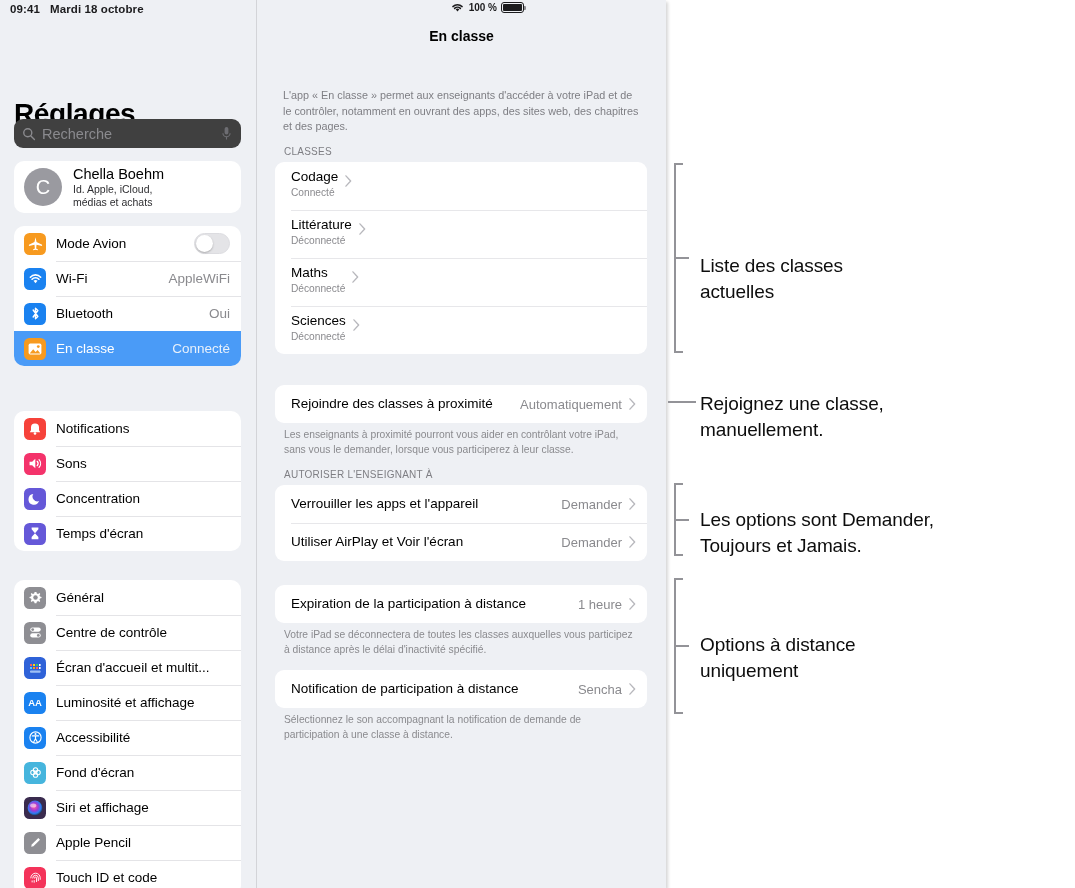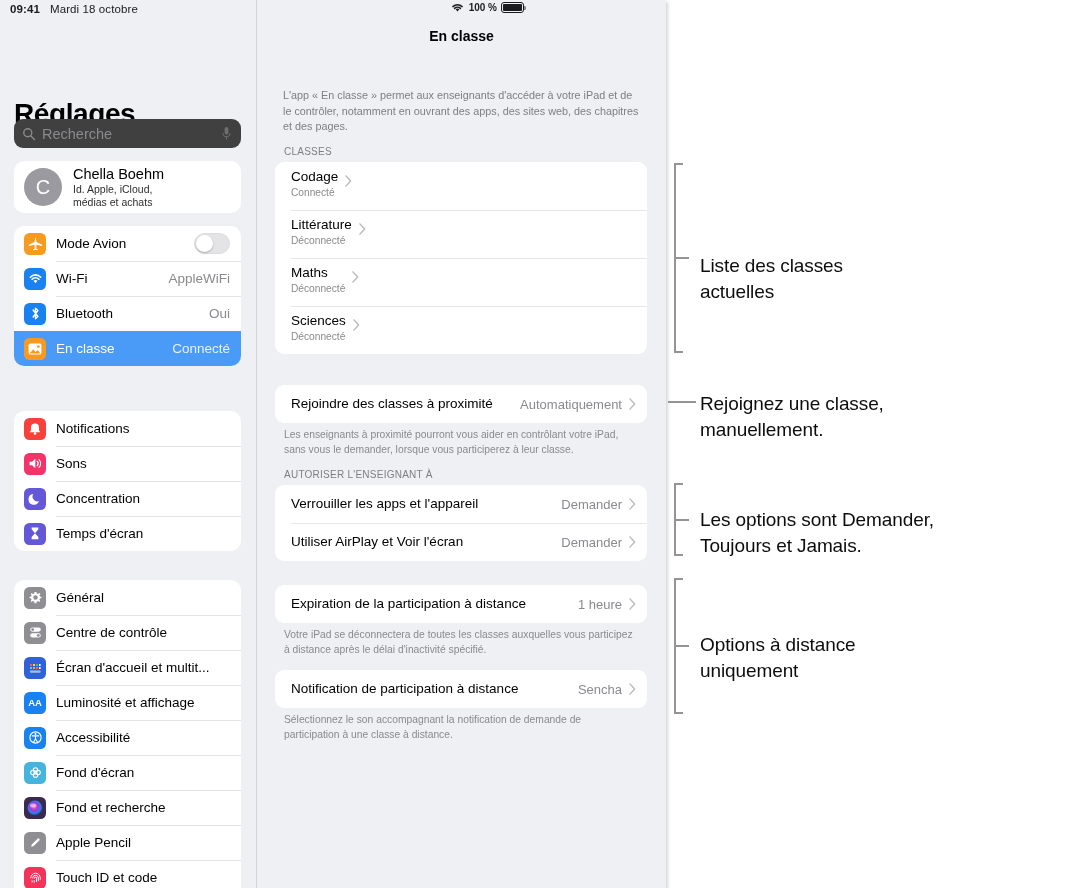--- a/index.html
+++ b/index.html
@@ -22,21 +22,21 @@
     position: absolute; left: 256px; top: 0; width: 1px; height: 888px;
     background: #d3d4d8;
   }
 
   
   .statusbar {
     position: absolute; left: 0; top: 0; width: 532px; height: 20px;
     font-size: 11.5px; color: #1b1b1d;
   }
   .sb-time { position: absolute; left: 10px; top: 3px; font-weight: bold; letter-spacing: .1px; }
-  .sb-date { position: absolute; left: 50px; top: 3px; font-weight: normal; letter-spacing: .1px;}
+  .sb-date { position: absolute; left: 50px; top: 3px; font-weight: bold; letter-spacing: .1px;}
   .sb-right { position: absolute; right: 8px; top: 2px; display: flex; align-items: center; gap: 4px; }
   .sb-pct { font-size: 10px; font-weight: bold; }
   .batt {
     position: relative; width: 23px; height: 11px;
     border: 1.2px solid #1b1b1d; border-radius: 3px; padding: 1.3px;
   }
   .batt::after {
     content:""; position: absolute; right: -3.4px; top: 3px;
     width: 2px; height: 4px; background: #8c8c90; border-radius: 0 1px 1px 0;
   }
@@ -359,21 +359,21 @@
                   <stop offset="0%" stop-color="#ff5fa2"></stop>
                   <stop offset="42%" stop-color="#a33bd6"></stop>
                   <stop offset="72%" stop-color="#2e7cf6"></stop>
                   <stop offset="100%" stop-color="#16303f"></stop>
                 </radialGradient>
               </defs>
               <circle cx="11" cy="11" r="7.4" fill="url(#siriG)"></circle>
               <ellipse cx="9.2" cy="8.6" rx="3.1" ry="2" fill="#ffffff" opacity=".55"></ellipse>
             </svg>
           </span>
-          <span class="row-label">Fond et recherche</span>
+          <span class="row-label">Siri et affichage</span>
         </div>
         <div class="row">
           <span class="ic" style="background:#8e8e93">
             <svg width="15" height="15" viewBox="0 0 16 16">
                 <path d="M3.4 12.6 L4 10.2 L11 3.2 L12.8 5 L5.8 12 Z" fill="#fff"></path>
               </svg>
           </span>
           <span class="row-label">Apple Pencil</span>
         </div>
         <div class="row">

